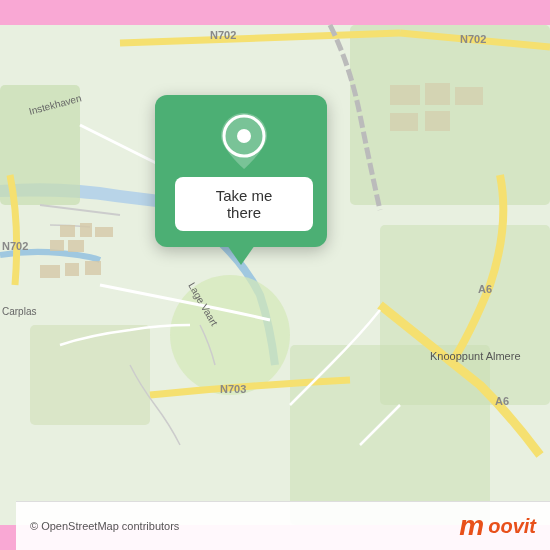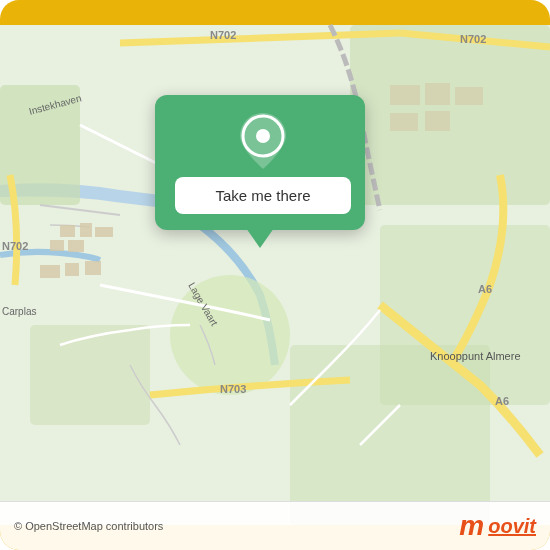--- a/index.html
+++ b/index.html
@@ -9,39 +9,38 @@
       height: 550px;
       overflow: hidden;
       font-family: Arial, sans-serif;
       position: relative;
     }
 
     #map-container {
       width: 550px;
       height: 550px;
       position: relative;
-      background-color: #eab308;
+      background-color: #f9a8d4;
       overflow: hidden;
-      border-radius: 19px;
     }
 
     
     .map-svg {
       position: absolute;
       inset: 0;
       width: 100%;
       height: 100%;
     }
 
     
     .popup-card {
       position: absolute;
       top: 95px;
       left: 155px;
-      width: 210px;
+      width: 172px;
       background: #4caf74;
       border-radius: 12px;
       display: flex;
       flex-direction: column;
       align-items: center;
       padding: 20px 14px 16px 20px;
       box-shadow: 0 4px 16px rgba(0,0,0,0.25);
       z-index: 10;
     }
 
@@ -77,21 +76,21 @@
       height: 0;
       border-left: 14px solid transparent;
       border-right: 14px solid transparent;
       border-top: 20px solid #4caf74;
     }
 
     
     .bottom-bar {
       position: absolute;
       bottom: 0;
-      left: 0;
+      left: 16px;
       right: 0;
       background: rgba(255,255,255,0.92);
       display: flex;
       align-items: center;
       justify-content: space-between;
       padding: 10px 14px 10px 14px;
       border-top: 1px solid #ddd;
       z-index: 20;
       gap: 28px;
     }
@@ -125,21 +124,20 @@
       color: #e8501a;
       font-style: italic;
       line-height: 1;
     }
 
     .moovit-text {
       font-size: 20px;
       font-weight: 700;
       color: #e8501a;
       font-style: italic;
-      text-decoration: underline;
     }
   </style>
 </head>
 <body>
 
 <div id="map-container">
 
   <svg class="map-svg" viewBox="0 0 550 500" xmlns="http://www.w3.org/2000/svg">
 
     <rect width="550" height="500" fill="#e8f0e0"></rect>

